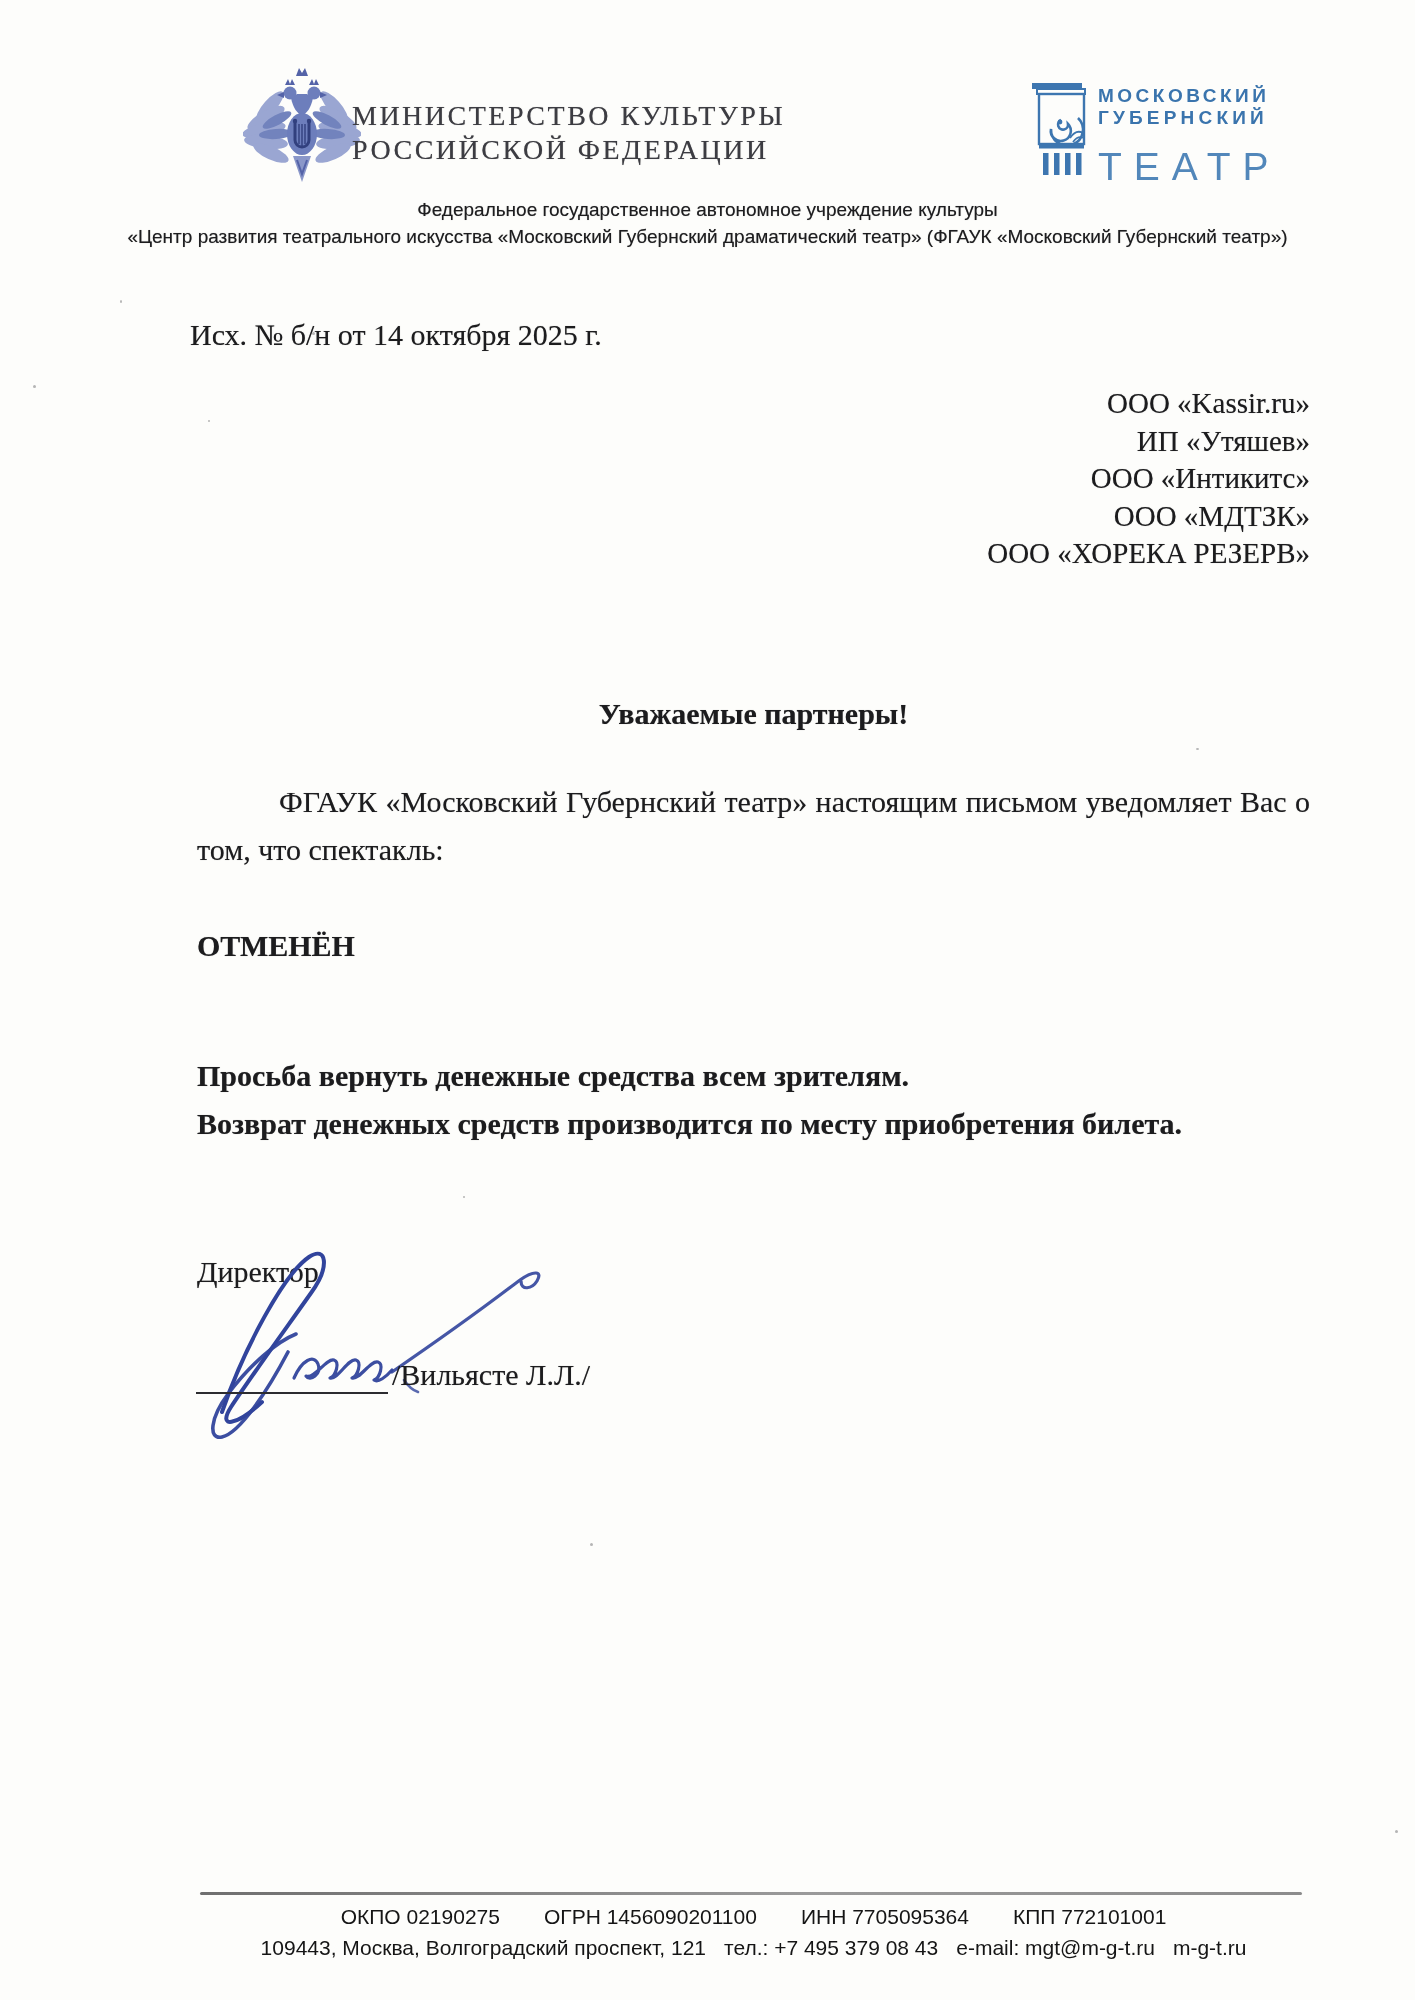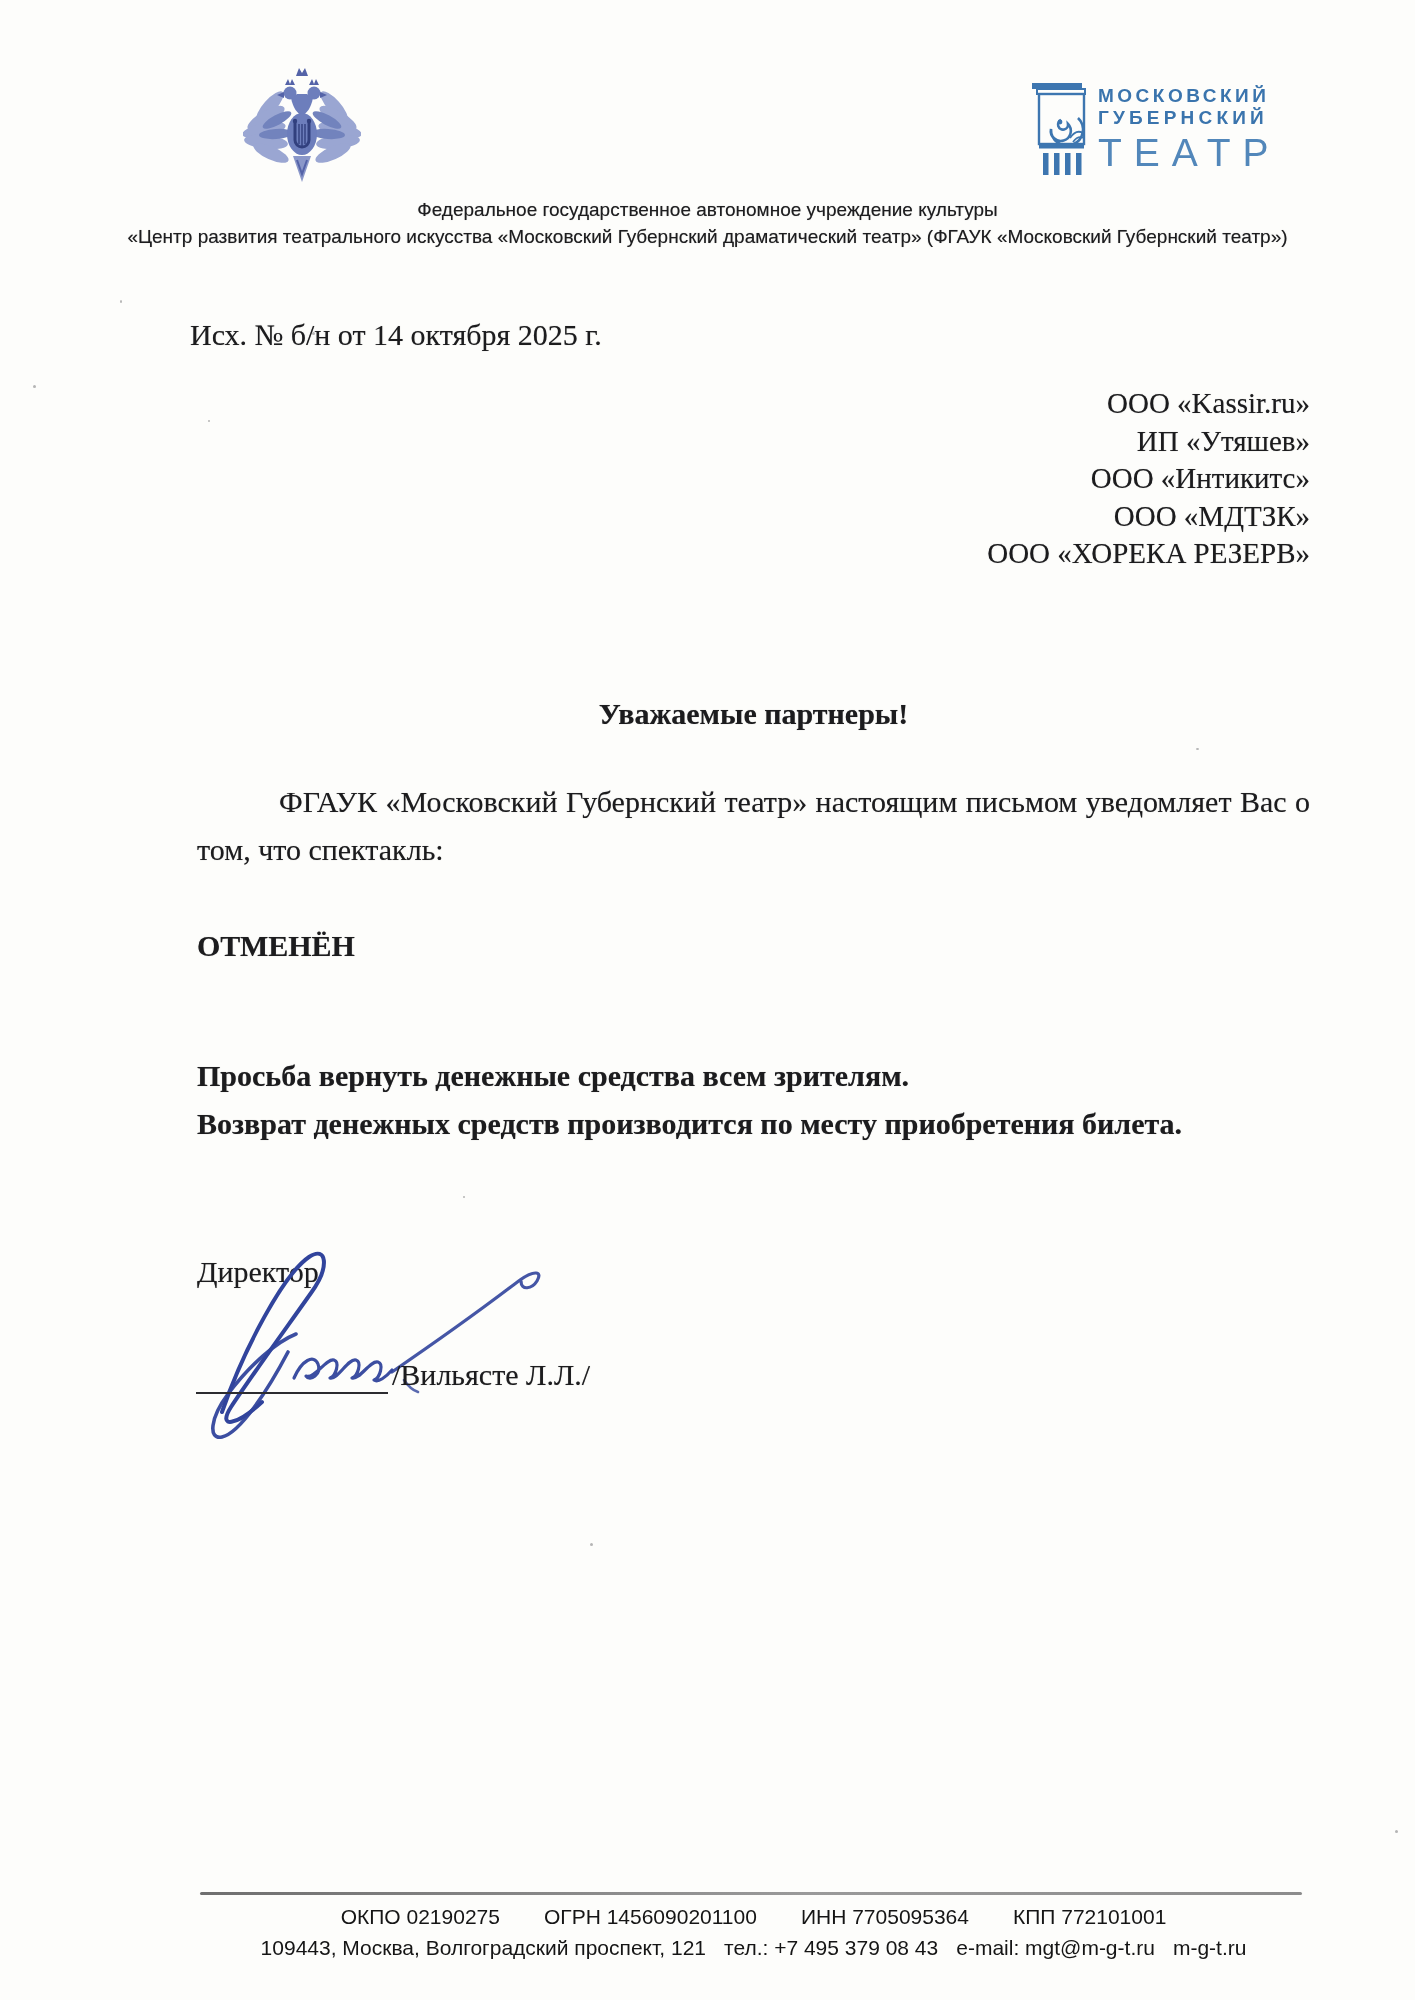--- a/index.html
+++ b/index.html
@@ -10,21 +10,21 @@
   }
   .abs { position:absolute; }
   .scan { text-shadow:0 0 0.7px rgba(30,30,30,.5); }
 
   
   .ministry-text { left:352px; top:99px; font-size:28px; letter-spacing:2.5px;
     line-height:34px; color:#3c3c42; white-space:nowrap; }
   .mgt-text { left:1098px; top:85px; font-family:"Liberation Sans", sans-serif; }
   .mgt-l1 { font-size:19px; font-weight:bold; letter-spacing:3.5px; color:#3a74ad; }
   .mgt-l2 { font-size:19px; font-weight:bold; letter-spacing:4.2px; color:#3a74ad; }
-  .mgt-l3 { font-size:39px; font-weight:400; letter-spacing:12px; color:#5287ba; margin-top:2px; }
+  .mgt-l3 { font-size:39px; font-weight:400; letter-spacing:12px; color:#5287ba; margin-top:16px; }
   .org-line { left:0; width:100%; text-align:center;
     font-family:"Liberation Sans", sans-serif; color:#1d1d1f; }
   .org1 { top:199px; font-size:19px; }
   .org2 { top:226px; font-size:19px; }
 
   
   .ref-line { left:190px; top:318px; font-size:30px; }
   .recipients { right:105px; top:385px; text-align:right; font-size:29px; line-height:37.5px; }
   .salutation { left:197px; top:697px; width:1113px; text-align:center; font-weight:bold; font-size:30px; }
   .bodyline { left:197px; width:1113px; font-size:30px; }
@@ -94,20 +94,24 @@
     <circle cx="52" cy="61" r="2.2" fill="#32407e"></circle>
     <circle cx="66" cy="61" r="2.2" fill="#32407e"></circle>
     <line x1="56" y1="64" x2="56" y2="84" stroke="#32407e" stroke-width="1.4"></line>
     <line x1="59" y1="64" x2="59" y2="86" stroke="#32407e" stroke-width="1.4"></line>
     <line x1="62" y1="64" x2="62" y2="84" stroke="#32407e" stroke-width="1.4"></line>
 
     <path d="M50,96 L59,122 L68,96 Z" fill="#8a97c9"></path>
     <path d="M54,100 L59,114 L64,100" fill="none" stroke="#5463a8" stroke-width="2"></path>
   </svg>
 
+  <div class="abs ministry-text scan">
+    <div>МИНИСТЕРСТВО КУЛЬТУРЫ</div>
+    <div>РОССИЙСКОЙ ФЕДЕРАЦИИ</div>
+  </div>
 
   <svg class="abs" style="left:1030px; top:80px;" width="62" height="102" viewBox="0 0 62 102">
     <rect x="2" y="3" width="50" height="6" fill="#3d76b0"></rect>
     <rect x="7" y="9" width="48" height="5" fill="none" stroke="#3d76b0" stroke-width="2"></rect>
     <rect x="9" y="14" width="45" height="50" fill="none" stroke="#3d76b0" stroke-width="2.4"></rect>
     <path d="M31,40 a5,5 0 1 0 7,4 a10,10 0 1 1 -17,5 a16,16 0 1 0 27,-11" fill="none" stroke="#3d76b0" stroke-width="2.6"></path>
     <circle cx="30" cy="42" r="2.4" fill="#3d76b0"></circle>
     <path d="M40,58 q6,-9 13,-5 M43,62 q5,-7 11,-4" fill="none" stroke="#3d76b0" stroke-width="1.8"></path>
     <rect x="9" y="64" width="45" height="4.5" fill="#3d76b0"></rect>
     <rect x="13" y="73" width="5.5" height="22" fill="#3d76b0"></rect>

